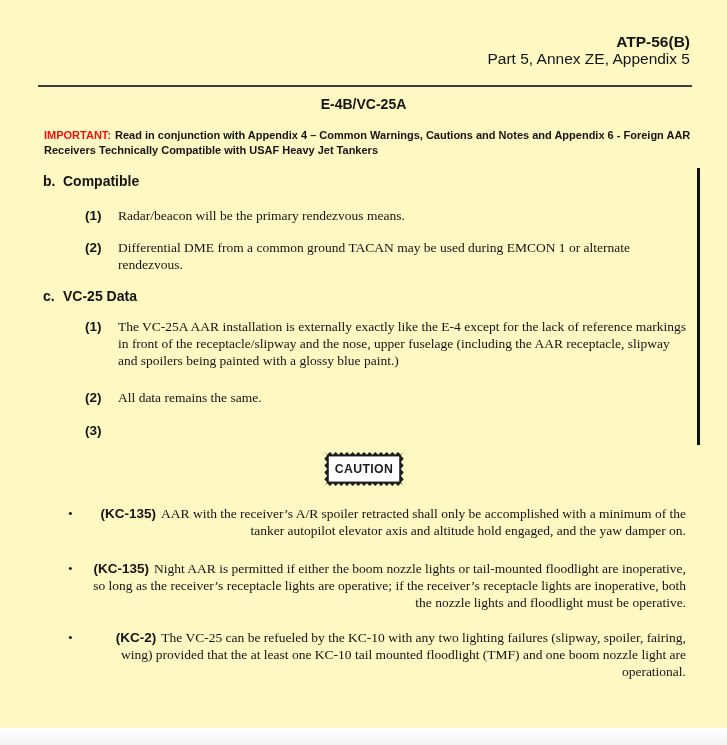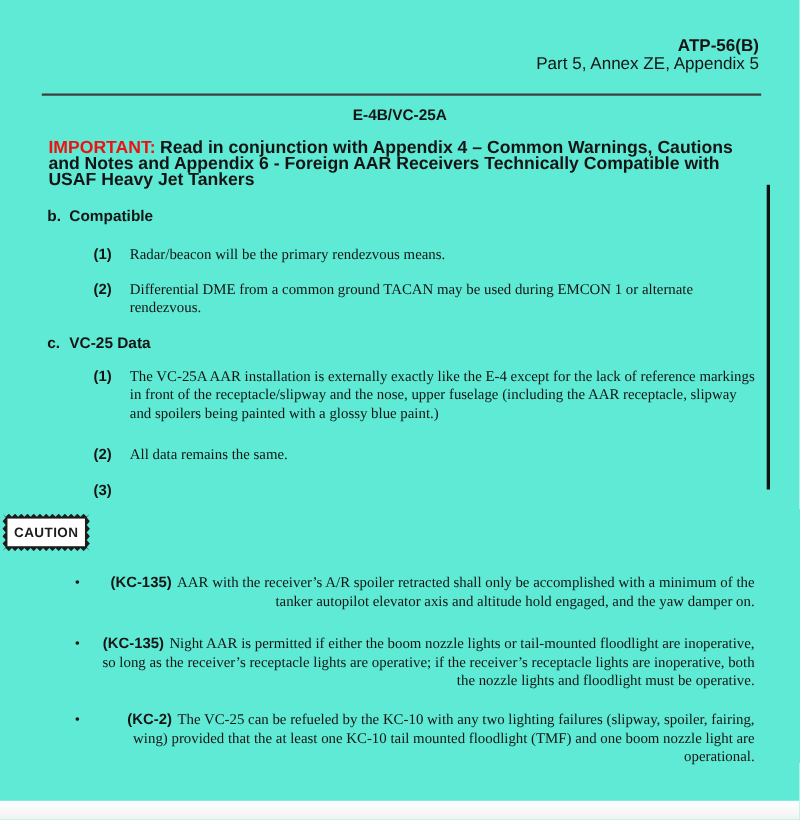--- a/index.html
+++ b/index.html
@@ -1,51 +1,51 @@
 <!DOCTYPE html>
 <html><head>
 <meta charset="utf-8">
 <style>
   html,body { margin:0; padding:0; background:#ffffff; }
   .page {
-    position:relative; width:727px; height:745px; background:#5eead4;
+    position:relative; width:727px; height:745px; background:#fef9c3;
     overflow:hidden; color:#141414;
   }
 
   .doc-header { margin:33px 37px 0 0; text-align:right; line-height:17px;
                 font-family:"Liberation Sans", sans-serif; font-size:15.5px; }
   .doc-ref { font-weight:bold; }
 
   .rule { margin:18px 35px 0 38px; border:0; border-top:2px solid #3d3d3d; height:0; }
 
   .doc-title { margin:9px 0 16px 0; text-align:center; font-family:"Liberation Sans", sans-serif;
                font-weight:bold; font-size:14px; }
 
   .important { margin:10px 36px 0 44px; font-family:"Liberation Sans", sans-serif;
-               font-weight:bold; font-size:16px; line-height:14.6px; }
+               font-weight:bold; font-size:11px; line-height:14.6px; }
   .imp-label { color:#ee1111; margin-right:4px; }
 
   .sec { display:flex; margin:16px 36px 0 43px; font-family:"Liberation Sans", sans-serif;
          font-weight:bold; font-size:14px; line-height:16px; }
   .sec-letter { flex:0 0 20px; }
 
   .item { display:flex; margin:16px 36px 0 85px;
           font-family:"Liberation Serif", serif; font-size:13.5px; line-height:17px; }
   .item .num { flex:0 0 33px; font-family:"Liberation Sans", sans-serif; font-weight:bold; }
   .item .body { max-width:572px; }
 
   .tag { font-family:"Liberation Sans", sans-serif; font-weight:bold; margin-right:5px; }
 
   .bullet { display:flex; margin:20px 36px 0 68px;
             font-family:"Liberation Serif", serif; font-size:13.5px; line-height:17px; }
   .bullet .dot { flex:0 0 22px; }
   .bullet .body { max-width:596px;text-align:right; } .mt14 { margin-top:14px; } .mt15 { margin-top:15px; }
   .mt18 { margin-top:18px; } .mt20 { margin-top:20px; } .mt21 { margin-top:21px; }
 
-  .caution-wrap { margin-top:13px; text-align:left; }
+  .caution-wrap { margin-top:13px; text-align:center; }
   .caution-wrap svg { display:inline-block; }
   .caution-text { font-family:"Liberation Sans", sans-serif; font-weight:bold;
                   font-size:13px; letter-spacing:0.4px; fill:#1c1c1c; }
 
   .change-bar { position:absolute; left:697px; top:168px; width:2.5px; height:277px;
                 background:#111111; }
   .bottom-edge { position:absolute; left:0; bottom:0; width:727px; height:17px;
                  background:linear-gradient(to bottom, #ffffff, #f2f2f3); }
 </style>
 </head>

